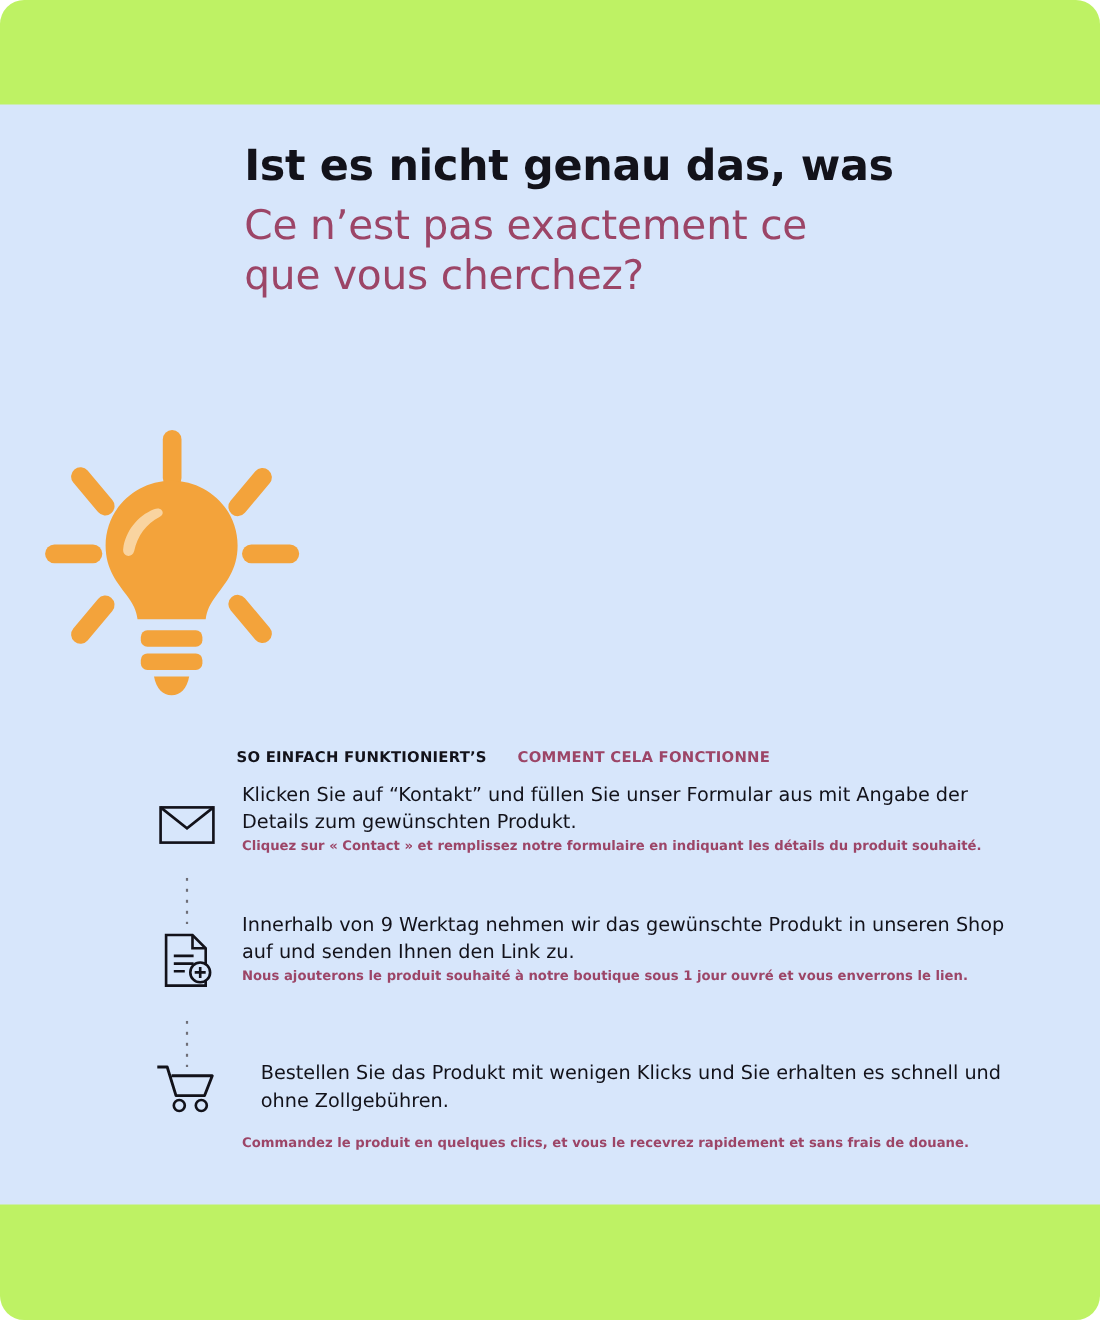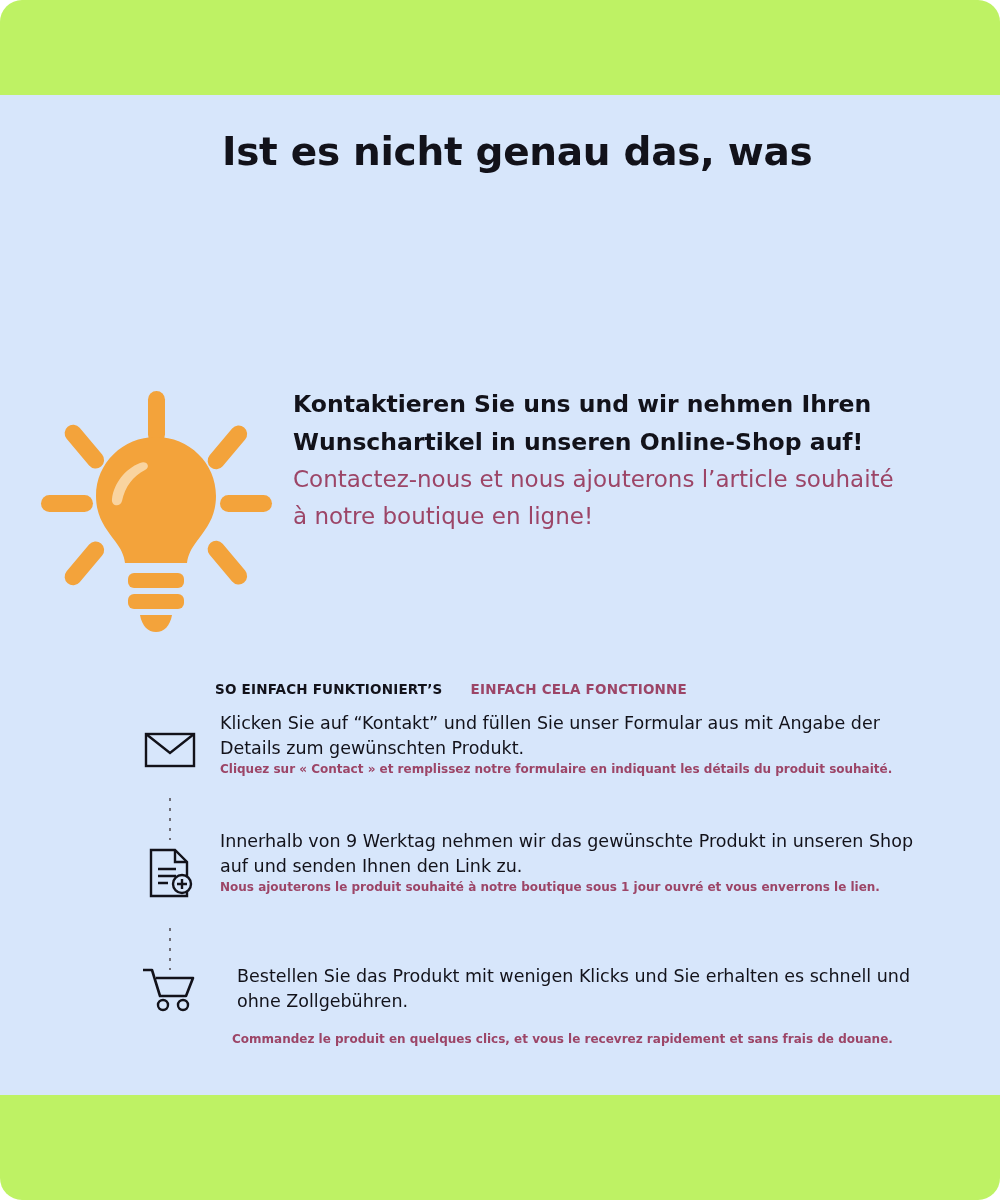--- a/index.html
+++ b/index.html
@@ -160,20 +160,22 @@
 
 <div class="page">
 
   <div class="banner"></div>
 
   <div class="headline">
     <div class="de">
       <div>Ist es nicht genau das, was</div>
     </div>
     <div class="fr">
+      <div>Ce n’est pas exactement ce</div>
+      <div>que vous cherchez?</div>
     </div>
   </div>
 
   <div class="bulb">
     <svg width="240" height="250" viewBox="0 0 240 250" xmlns="http://www.w3.org/2000/svg">
       <g fill="#f3a33b">
 
         <rect x="112" y="6" width="17" height="52" rx="8.5"></rect>
         <rect x="40" y="36" width="17" height="52" rx="8.5" transform="rotate(-40 48 62)"></rect>
         <rect x="183" y="36" width="17" height="52" rx="8.5" transform="rotate(40 191 62)"></rect>
@@ -186,28 +188,24 @@
 
         <path d="M104 78c-15 6-26 20-28 36-1 7 8 9 10 2 3-14 11-25 23-31 6-3 2-10-5-7z" fill="#f9d4a0"></path>
 
         <rect x="92" y="188" width="56" height="15" rx="6"></rect>
         <rect x="92" y="209" width="56" height="15" rx="6"></rect>
         <path d="M104 230h32c-2 11-8 17-16 17s-14-6-16-17z"></path>
       </g>
     </svg>
   </div>
 
-  <div class="intro">
-    <p class="de" style="margin:0">Kontaktieren Sie uns und wir nehmen Ihren Wunschartikel in unseren Online-Shop auf!</p>
-    <p class="fr" style="margin:0">Contactez-nous et nous ajouterons l’article souhaité à notre boutique en ligne!</p>
-  </div>
 
   <div class="steps-head">
     <span class="de">SO EINFACH FUNKTIONIERT’S</span>
-    <span class="fr">EINFACH CELA FONCTIONNE</span>
+    <span class="fr">COMMENT CELA FONCTIONNE</span>
   </div>
 
   <div class="steps">
 
     <div class="dotline connector-1">
         <span></span>
       </div>
     <div class="dotline connector-2">
         <span></span>
       </div>
@@ -244,18 +242,18 @@
     <div class="step">
       <div class="icon-col">
         <svg width="58" height="46" viewBox="0 0 58 46">
           <path d="M2 4h9l8 26h26l7-18H15" fill="none" stroke="#12121a" stroke-width="2.6" stroke-linejoin="round"></path>
           <circle cx="22" cy="39" r="5" fill="none" stroke="#12121a" stroke-width="2.4"></circle>
           <circle cx="42" cy="39" r="5" fill="none" stroke="#12121a" stroke-width="2.4"></circle>
         </svg>
       </div>
       <div class="text-col">
         <p class="de" style="margin:17px">Bestellen Sie das Produkt mit wenigen Klicks und Sie erhalten es schnell und ohne Zollgebühren.</p>
-        <p class="fr" style="margin:12px">Commandez le produit en quelques clics, et vous le recevrez rapidement et sans frais de douane.</p>
+        <p class="fr" style="margin:0">Commandez le produit en quelques clics, et vous le recevrez rapidement et sans frais de douane.</p>
       </div>
     </div>
 
   </div>
 </div>
 
 </body></html>

